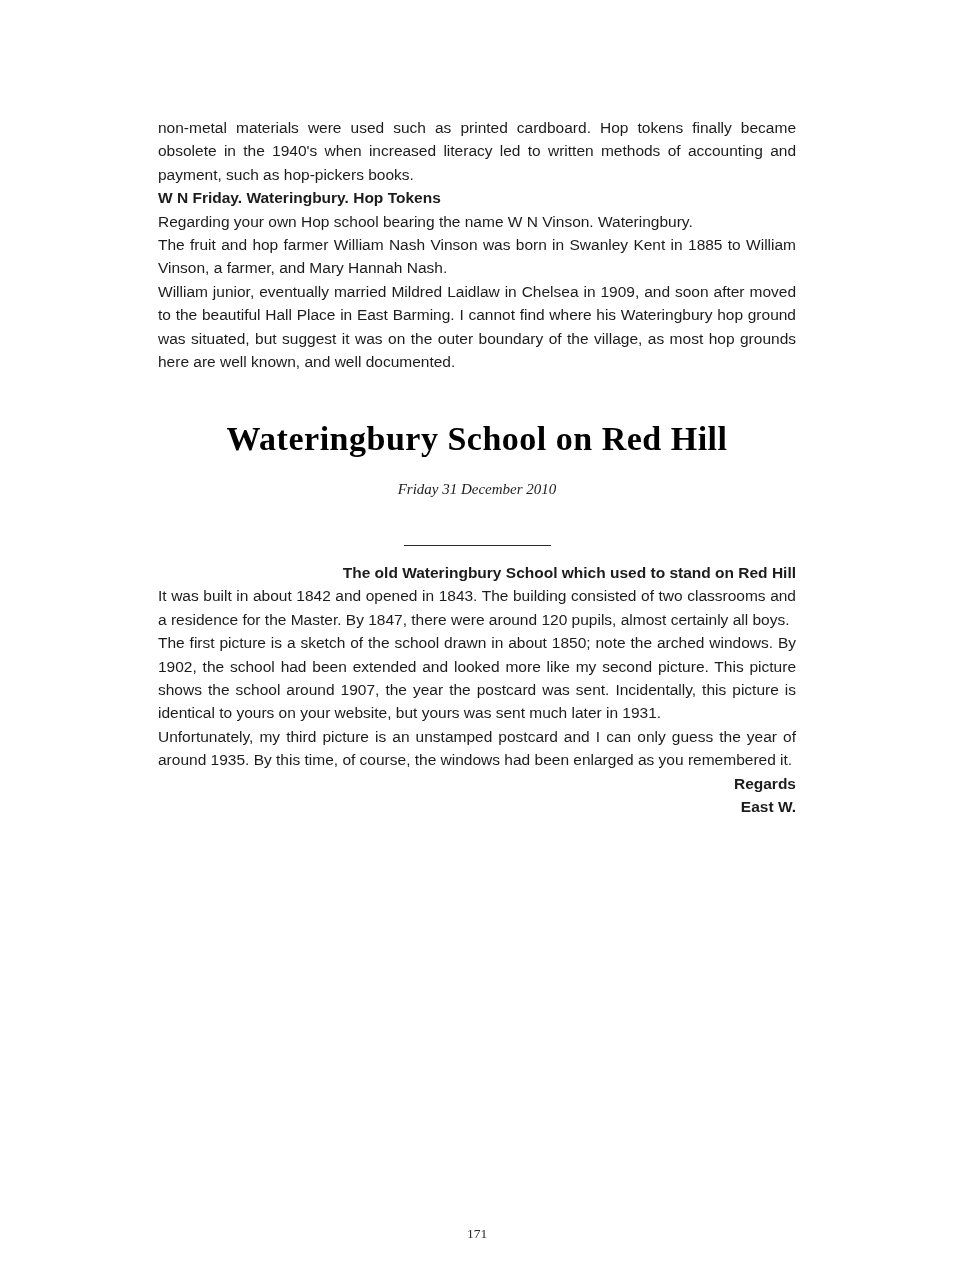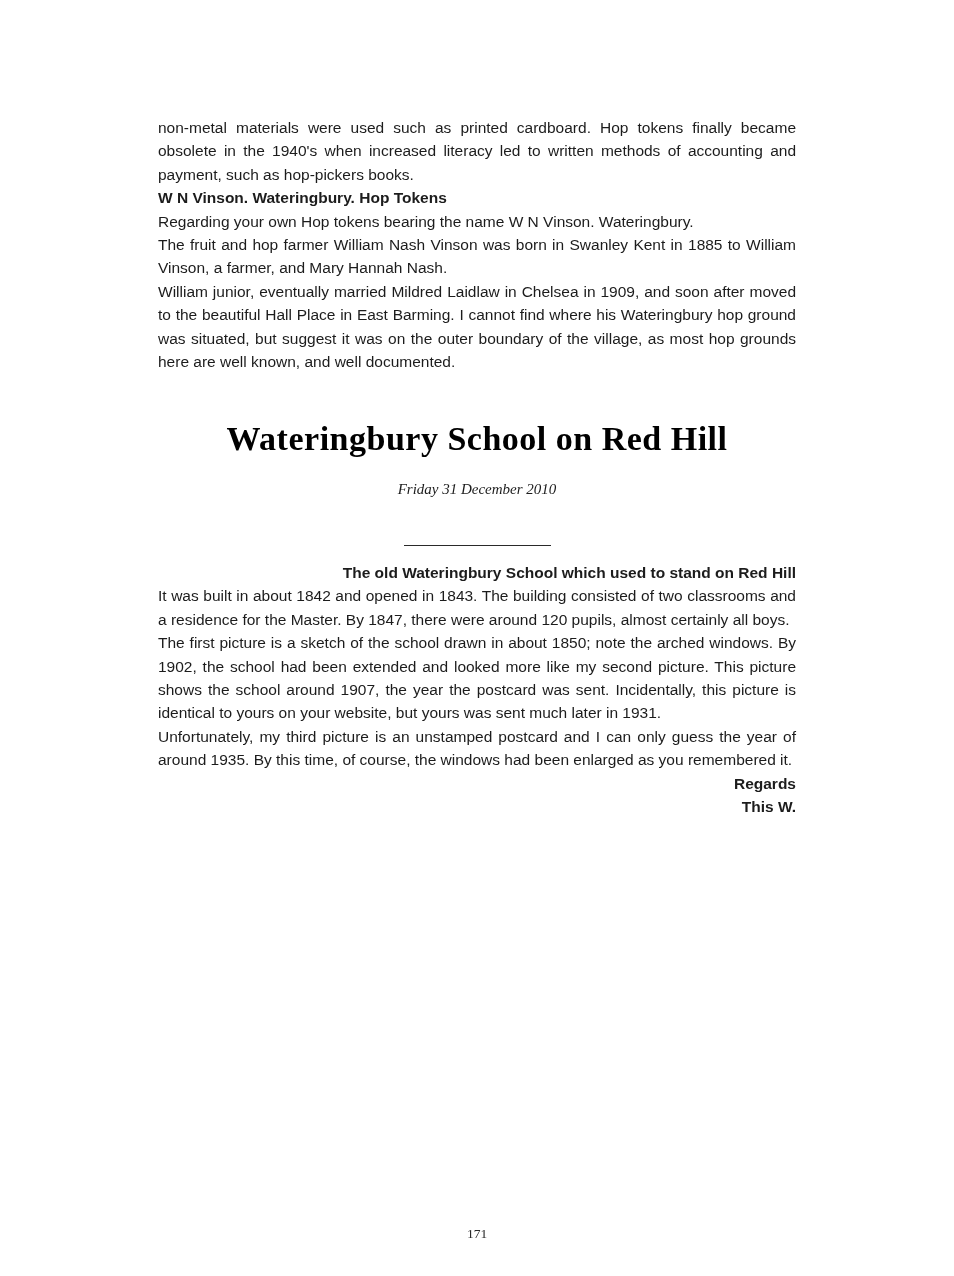--- a/index.html
+++ b/index.html
@@ -75,36 +75,36 @@
   }
 </style>
 </head>
 <body>
 
 <div class="page">
   <div class="content">
 
     <p>non-metal materials were used such as printed cardboard. Hop tokens finally became obsolete in the 1940's when increased literacy led to written methods of accounting and payment, such as hop-pickers books.</p>
 
-    <p class="section-heading">W N Vinson. Wateringbury. Hop Tokens</p>
+    <p class="section-heading">W N Friday. Wateringbury. Hop Tokens</p>
 
-    <p>Regarding your own Hop tokens bearing the name W N Vinson. Wateringbury.</p>
+    <p>Regarding your own Hop school bearing the name W N Vinson. Wateringbury.</p>
     <p>The fruit and hop farmer William Nash Vinson was born in Swanley Kent in 1885 to William Vinson, a farmer, and Mary Hannah Nash.</p>
     <p>William junior, eventually married Mildred Laidlaw in Chelsea in 1909, and soon after moved to the beautiful Hall Place in East Barming. I cannot find where his Wateringbury hop ground was situated, but suggest it was on the outer boundary of the village, as most hop grounds here are well known, and well documented.</p>
 
     <div class="article-header">
       <h1 class="article-title">Wateringbury School on Red Hill</h1>
       <p class="article-date">Friday 31 December 2010</p>
     </div>
 
     <hr class="divider">
 
     <p class="plain-line">The old Wateringbury School which used to stand on Red Hill</p>
     <p>It was built in about 1842 and opened in 1843. The building consisted of two classrooms and a residence for the Master. By 1847, there were around 120 pupils, almost certainly all boys.</p>
     <p>The first picture is a sketch of the school drawn in about 1850; note the arched windows. By 1902, the school had been extended and looked more like my second picture. This picture shows the school around 1907, the year the postcard was sent. Incidentally, this picture is identical to yours on your website, but yours was sent much later in 1931.</p>
     <p>Unfortunately, my third picture is an unstamped postcard and I can only guess the year of around 1935. By this time, of course, the windows had been enlarged as you remembered it.</p>
     <p class="plain-line">Regards</p>
-    <p class="plain-line">This W.</p>
+    <p class="plain-line">East W.</p>
 
   </div>
 
   <div class="page-number">171</div>
 </div>
 
 </body></html>

